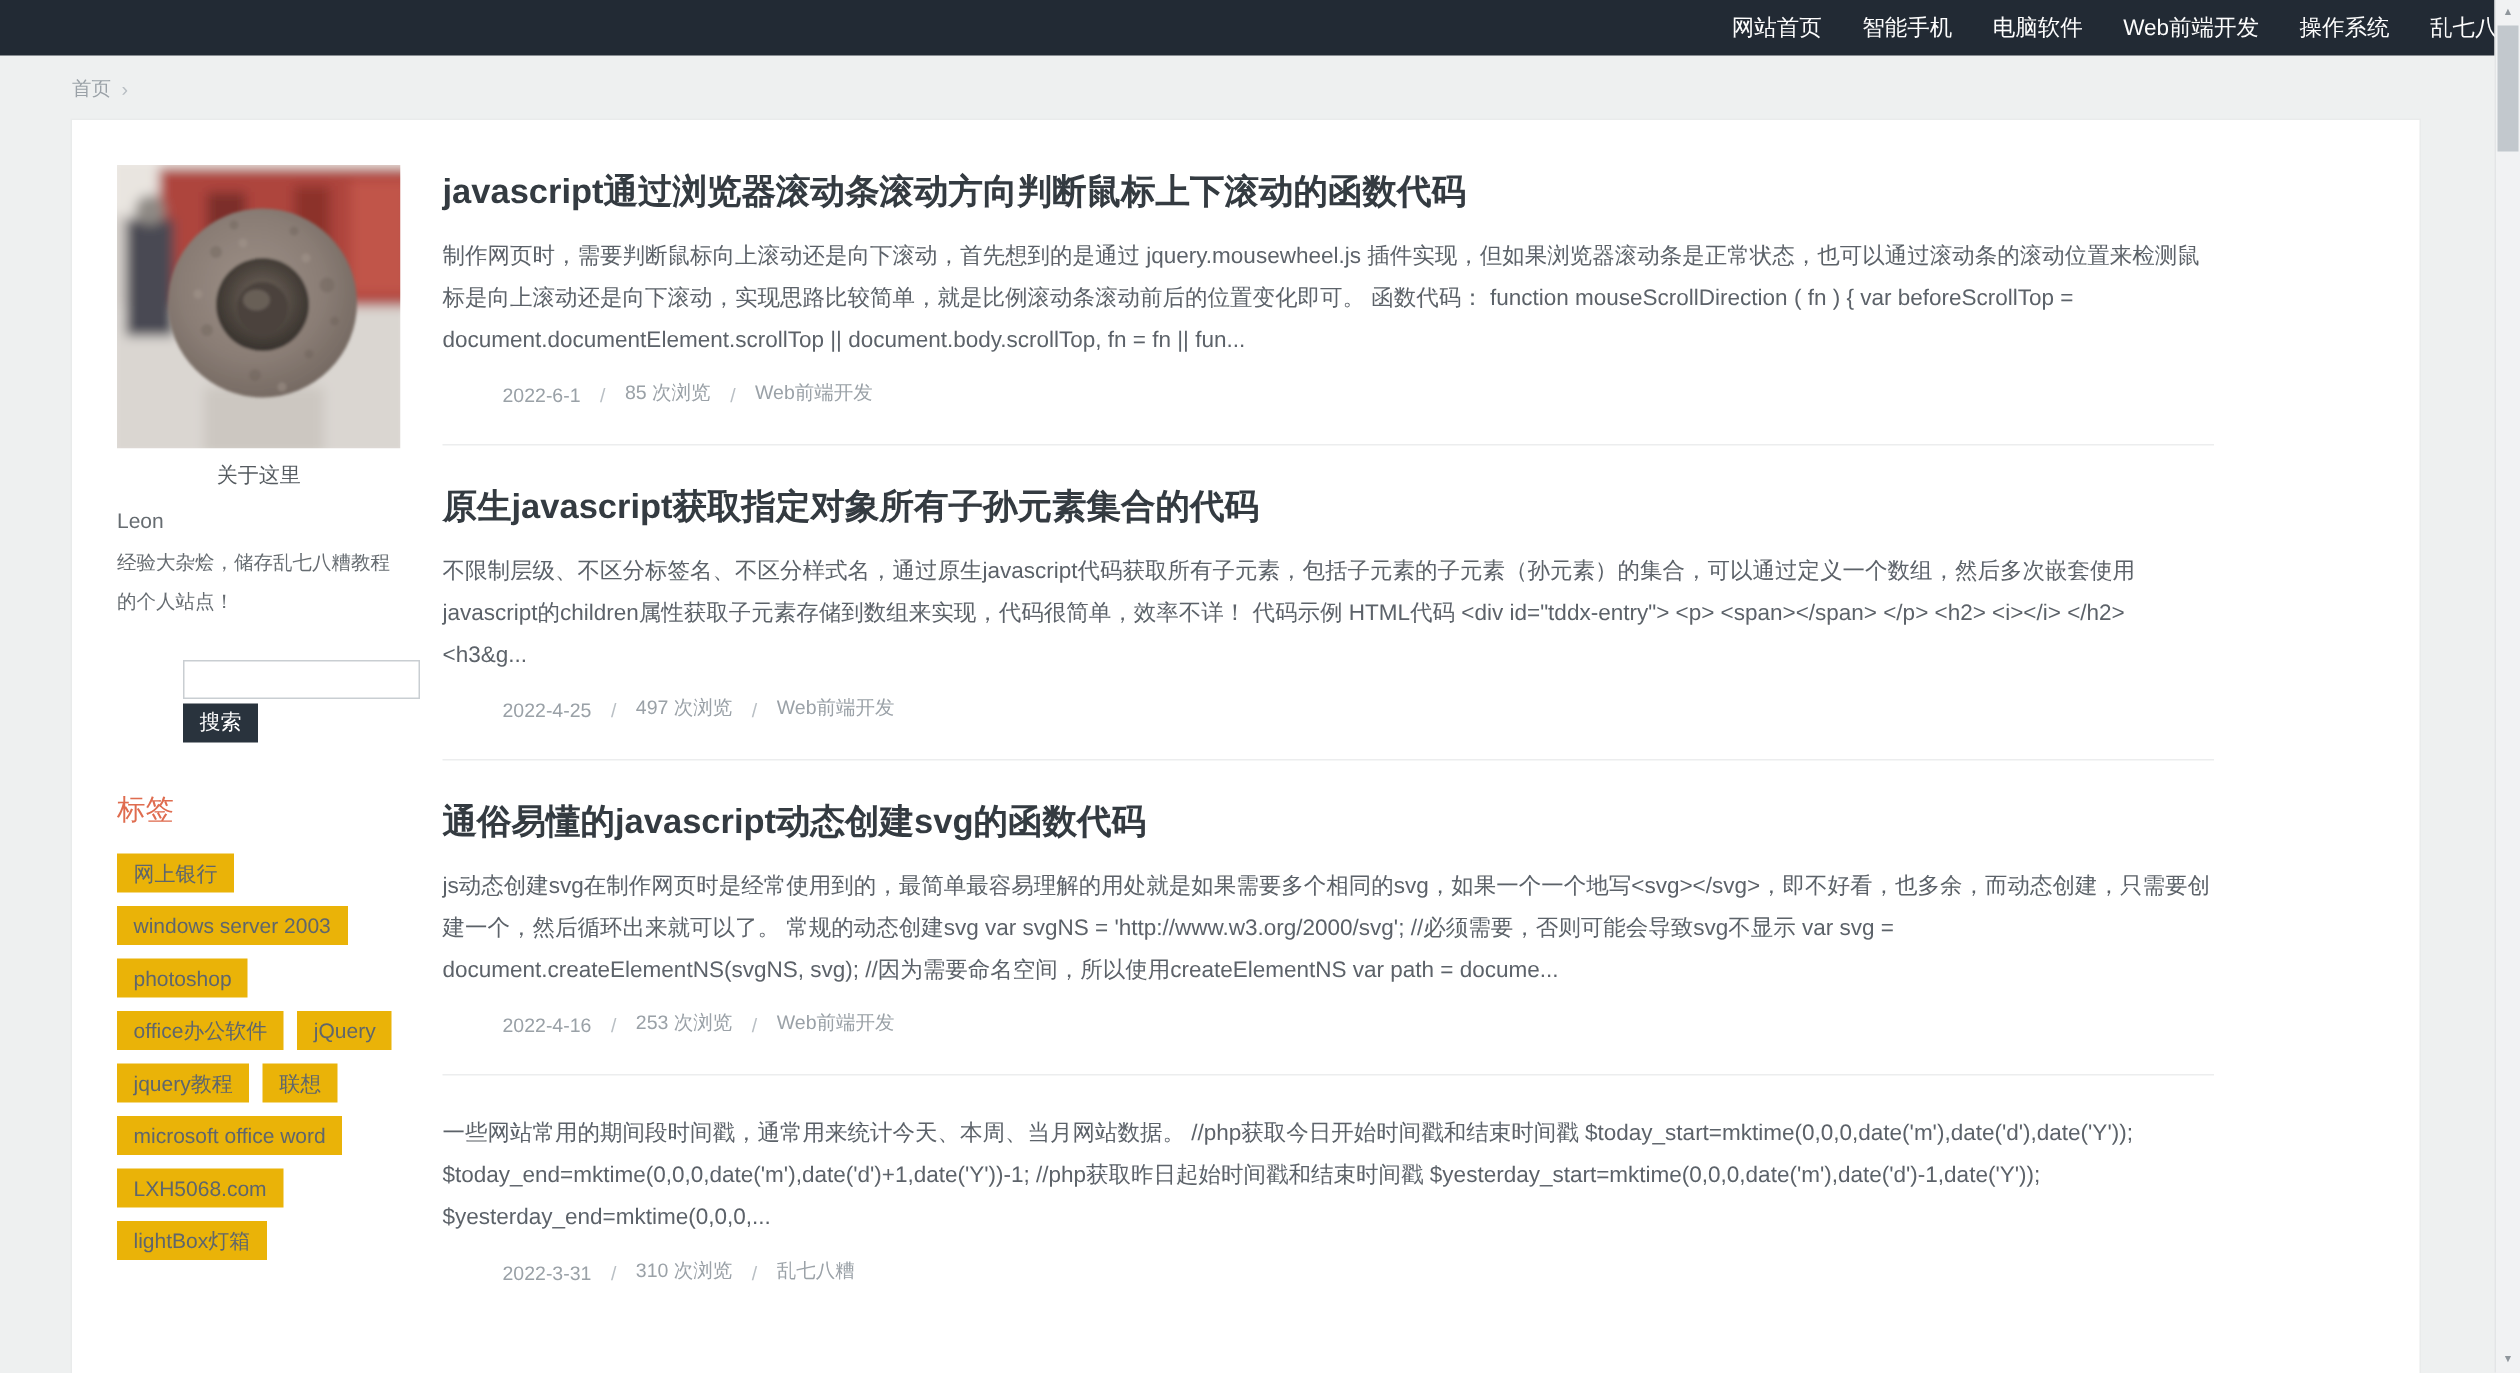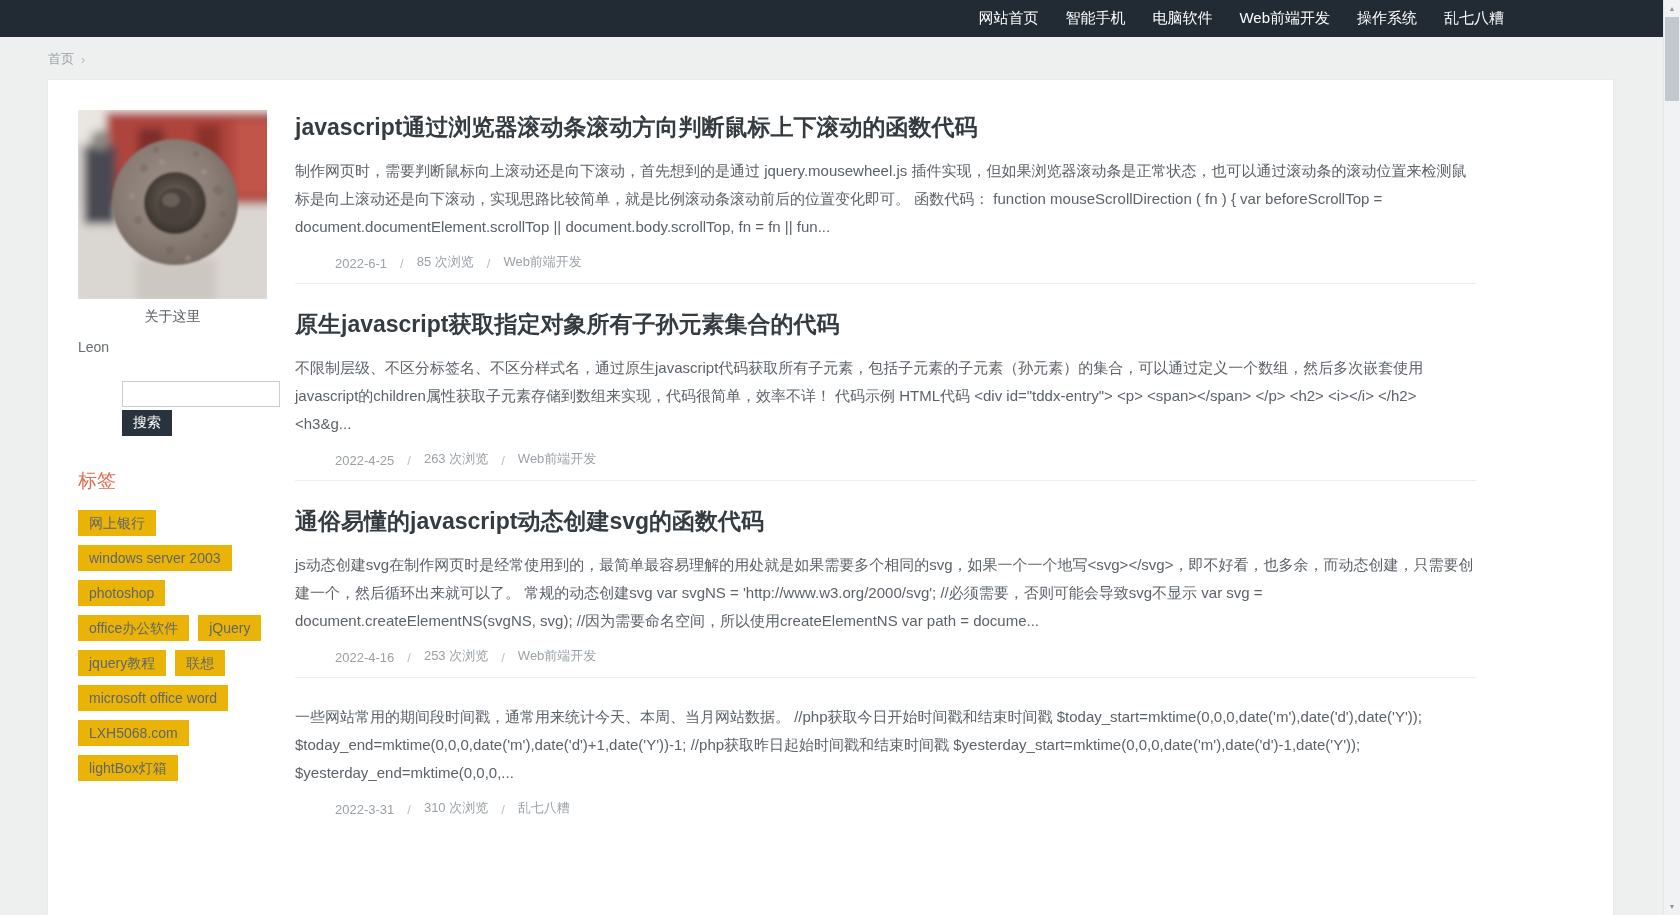--- a/index.html
+++ b/index.html
@@ -9,21 +9,20 @@
     background: #eef0f0;
     font-family: "Liberation Sans", "DejaVu Sans", sans-serif;
   }
 
   
   .navbar {
     position: absolute; top: 0; left: 0;
     width: 100%; height: 37px;
     background: #222a34;
     display: flex; align-items: center; justify-content: flex-end;
-    padding-right: 176px;
   }
   .navbar .nav-item {
     color: #fdfdfd; font-size: 15px;
     margin-left: 27px; cursor: pointer;
     white-space: nowrap;
   }
 
   
   .breadcrumb {
     position: absolute; top: 50px; left: 48px;
@@ -79,21 +78,21 @@
   }
   .tag-pill {
     background: #eab308; color: #5f666c;
     font-size: 14px; line-height: 16px;
     padding: 5px 11px; cursor: pointer;
     white-space: nowrap;
   }
 
   
   .content { width: 1181px; flex: 0 0 1181px; padding-top: 2px; }
-  .article { padding-bottom: 12px; margin-bottom: 25px; border-bottom: 1px solid #ecedee; }
+  .article { padding-bottom: 25px; margin-bottom: 25px; border-bottom: 1px solid #ecedee; }
   .article:last-child { border-bottom: none; }
   .article-title {
     font-size: 23px; line-height: 30px;
     color: #343b41; font-weight: 700;
     margin-bottom: 15px; cursor: pointer;
   }
   .article-excerpt {
     font-size: 15px; line-height: 28px;
     color: #5c6269;
     margin-bottom: 12px;
@@ -198,20 +197,21 @@
               <circle cx="110" cy="148" r="3"></circle>
           </g>
           <circle cx="97" cy="93" r="31" fill="url(#holeG)"></circle>
           <circle cx="97" cy="95" r="17" fill="#4b433d"></circle>
           <ellipse cx="93" cy="90" rx="9" ry="7" fill="#6d635c" opacity="0.85"></ellipse>
         </g>
       </svg>
     </div>
     <div class="photo-caption">关于这里</div>
     <div class="author-name">Leon</div>
+    <div class="author-desc">经验大杂烩，储存乱七八糟教程的个人站点！</div>
 
     <div class="search-box">
       <input class="search-input" type="text" value="" style="">
       <button class="search-btn">搜索</button>
     </div>
 
     <h3 class="tags-title">标签</h3>
     <div class="tags-list">
       <span class="tag-pill">网上银行</span>
       <span class="tag-pill">windows server 2003</span>
@@ -239,21 +239,21 @@
         <span class="meta-category">Web前端开发</span>
       </div>
     </div>
 
     <div class="article">
       <h2 class="article-title">原生javascript获取指定对象所有子孙元素集合的代码</h2>
       <p class="article-excerpt">不限制层级、不区分标签名、不区分样式名，通过原生javascript代码获取所有子元素，包括子元素的子元素（孙元素）的集合，可以通过定义一个数组，然后多次嵌套使用 javascript的children属性获取子元素存储到数组来实现，代码很简单，效率不详！ 代码示例 HTML代码 &lt;div id="tddx-entry"&gt; &lt;p&gt; &lt;span&gt;&lt;/span&gt; &lt;/p&gt; &lt;h2&gt; &lt;i&gt;&lt;/i&gt; &lt;/h2&gt; &lt;h3&amp;g...</p>
       <div class="article-meta">
         <span>2022-4-25</span>
         <span class="meta-sep">/</span>
-        <span>263 次浏览</span>
+        <span>497 次浏览</span>
         <span class="meta-sep">/</span>
         <span class="meta-category">Web前端开发</span>
       </div>
     </div>
 
     <div class="article">
       <h2 class="article-title">通俗易懂的javascript动态创建svg的函数代码</h2>
       <p class="article-excerpt">js动态创建svg在制作网页时是经常使用到的，最简单最容易理解的用处就是如果需要多个相同的svg，如果一个一个地写&lt;svg&gt;&lt;/svg&gt;，即不好看，也多余，而动态创建，只需要创建一个，然后循环出来就可以了。 常规的动态创建svg var svgNS = 'http://www.w3.org/2000/svg'; //必须需要，否则可能会导致svg不显示 var svg = document.createElementNS(svgNS, svg); //因为需要命名空间，所以使用createElementNS var path = docume...</p>
       <div class="article-meta">
         <span>2022-4-16</span>

